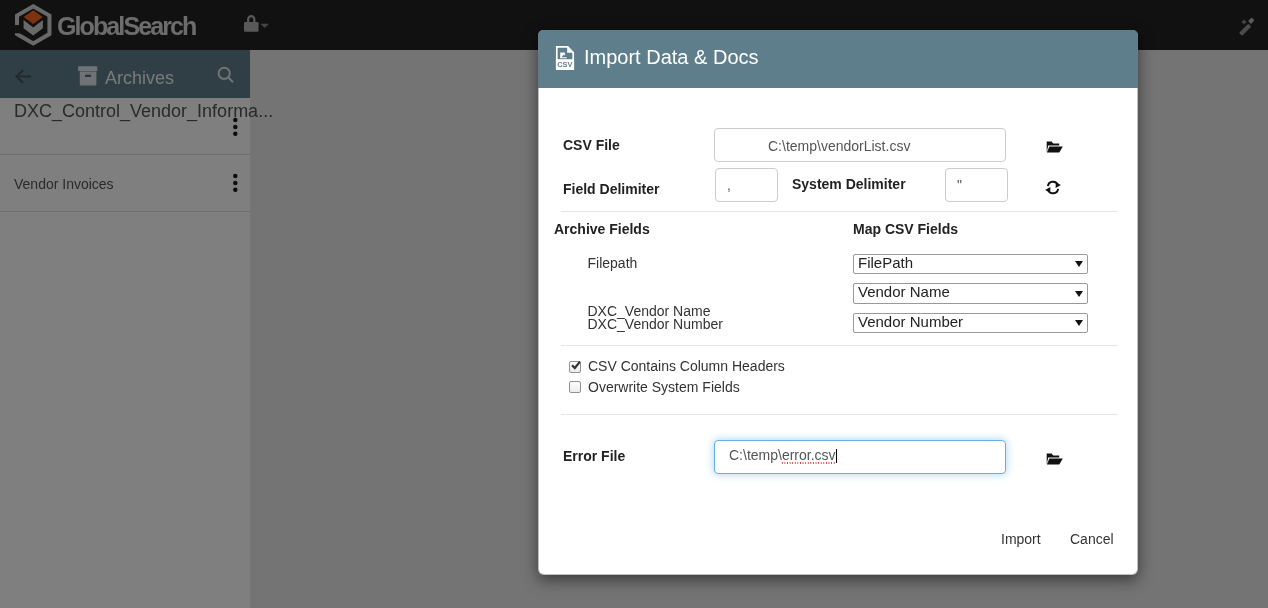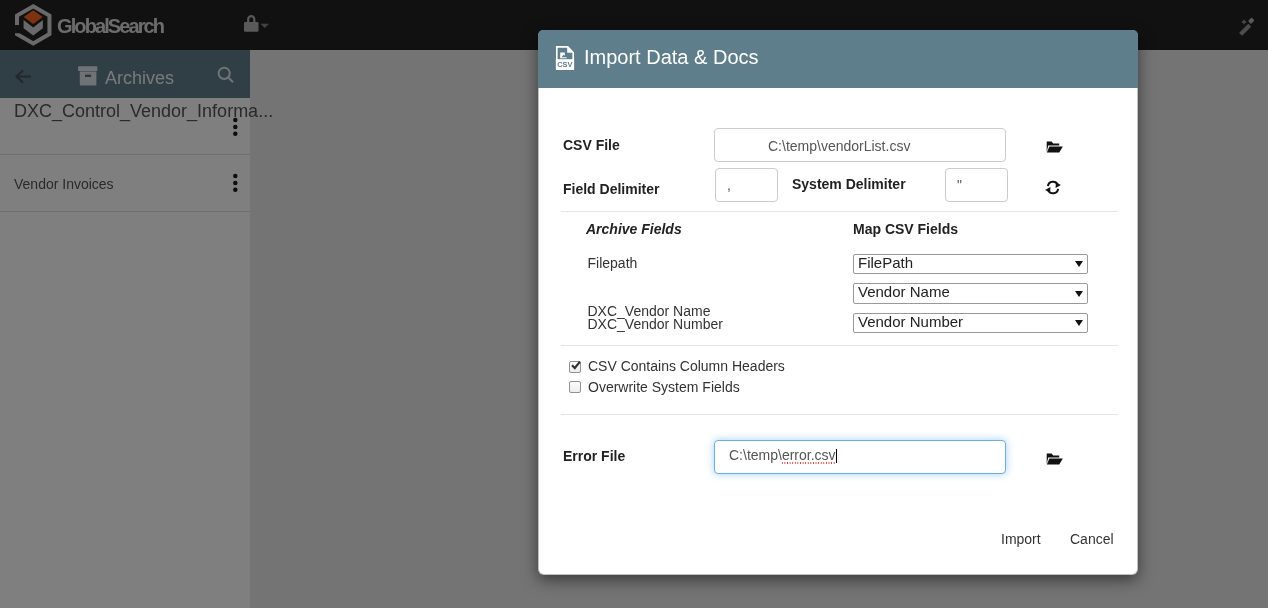--- a/index.html
+++ b/index.html
@@ -31,21 +31,21 @@
 </head>
 <body>
 
 <div class="abs" id="navbar"></div>
 <svg class="abs" style="left:15.2px;top:3.4px;z-index:2" width="36.8" height="42.2" viewBox="0 0 40 46">
   <polygon points="19.8,3.5 37.5,13.7 37.5,33.9 19.8,44.1 2.1,33.9 2.1,13.7" fill="none" stroke="#d2d3d5" stroke-width="4.4"></polygon>
   <polygon points="19.8,8 30.2,15.4 19.8,22.8 9.4,15.4" fill="#fb661f"></polygon>
   <polygon points="9.3,18.6 19.8,26.6 30.3,18.6 30.3,27.5 19.8,35.5 9.3,27.5" fill="#d2d3d5"></polygon>
   <rect x="0" y="24" width="7" height="9" fill="#232323"></rect>
 </svg>
-<div class="abs" style="left:57px;top:11.5px;font-size:20px;line-height:28px;font-weight:bold;color:#d9d9db;letter-spacing:-1.9px;z-index:2">GlobalSearch</div>
+<div class="abs" style="left:57px;top:11.5px;font-size:25px;line-height:28px;font-weight:bold;color:#d9d9db;letter-spacing:-1.9px;z-index:2">GlobalSearch</div>
 <svg class="abs" style="left:240px;top:13px;z-index:2" width="34" height="24" viewBox="0 0 34 24">
   <rect x="4" y="9" width="14.5" height="9.8" rx="1.2" fill="#b2b2b2"></rect>
   <path d="M 8.2 9.5 L 8.2 6.2 A 3.05 3.05 0 0 1 14.3 6.2 L 14.3 9.5" fill="none" stroke="#b2b2b2" stroke-width="2.2"></path>
   <polygon points="20.5,10.8 29,10.8 24.75,15" fill="#888888"></polygon>
 </svg>
 <svg class="abs" style="left:1239px;top:17px;z-index:2" width="18" height="19" viewBox="0 0 18 19">
   <rect x="-0.2" y="10.9" width="13" height="4.1" rx="0.8" transform="rotate(-45 6 13)" fill="#989898"></rect>
   <rect x="9.7" y="1.7" width="5" height="4.1" rx="0.8" transform="rotate(-45 12.2 3.7)" fill="#b5b5b5"></rect>
   <path d="M5 2.8 v4.4 M2.8 5 h4.4" stroke="#9a9a9a" stroke-width="1.3"></path>
 </svg>
@@ -109,21 +109,21 @@
 <div class="abs mz inp" style="left:945px;top:168px;width:63px;height:34px;"></div>
 <div class="abs mz inptxt" style="left:957px;top:178.2px;">"</div>
 <svg class="abs mz" style="left:1045px;top:180px;" width="16" height="15" viewBox="0 0 16 15">
   <path d="M2.9 6.2 A 5.2 5.2 0 0 1 12.9 5.0" fill="none" stroke="#111" stroke-width="2"></path>
   <path d="M13.1 8.8 A 5.2 5.2 0 0 1 3.1 10.0" fill="none" stroke="#111" stroke-width="2"></path>
   <polygon points="15.9,4.9 10.6,7.9 10.8,2.2" fill="#111"></polygon>
   <polygon points="0.1,10.1 5.4,7.1 5.2,12.8" fill="#111"></polygon>
 </svg>
 <div class="abs mz hr" style="left:561px;top:211px;width:557px;"></div>
 
-<div class="abs mz lbl" style="left:586px;top:221.7px;font-style:italic;">Archive Fields</div>
+<div class="abs mz lbl" style="left:554px;top:221.7px;">Archive Fields</div>
 <div class="abs mz lbl" style="left:853px;top:221.7px;">Map CSV Fields</div>
 <div class="abs mz txt" style="left:587.5px;top:256.2px;">Filepath</div>
 <div class="abs mz sel" style="left:853px;top:253.5px;width:235px;height:20.5px;"></div>
 <div class="abs mz seltxt" style="left:858px;top:254.8px;">FilePath</div>
 <div class="abs mz selarr" style="left:1075px;top:261px;"></div>
 <div class="abs mz txt" style="left:587.5px;top:286.3px;margin-top:18px;">DXC_Vendor Name</div>
 <div class="abs mz sel" style="left:853px;top:283px;width:235px;height:20.5px;"></div>
 <div class="abs mz seltxt" style="left:858px;top:284.2px;">Vendor Name</div>
 <div class="abs mz selarr" style="left:1075px;top:290.5px;"></div>
 <div class="abs mz txt" style="left:587.5px;top:316.6px;">DXC_Vendor Number</div>

